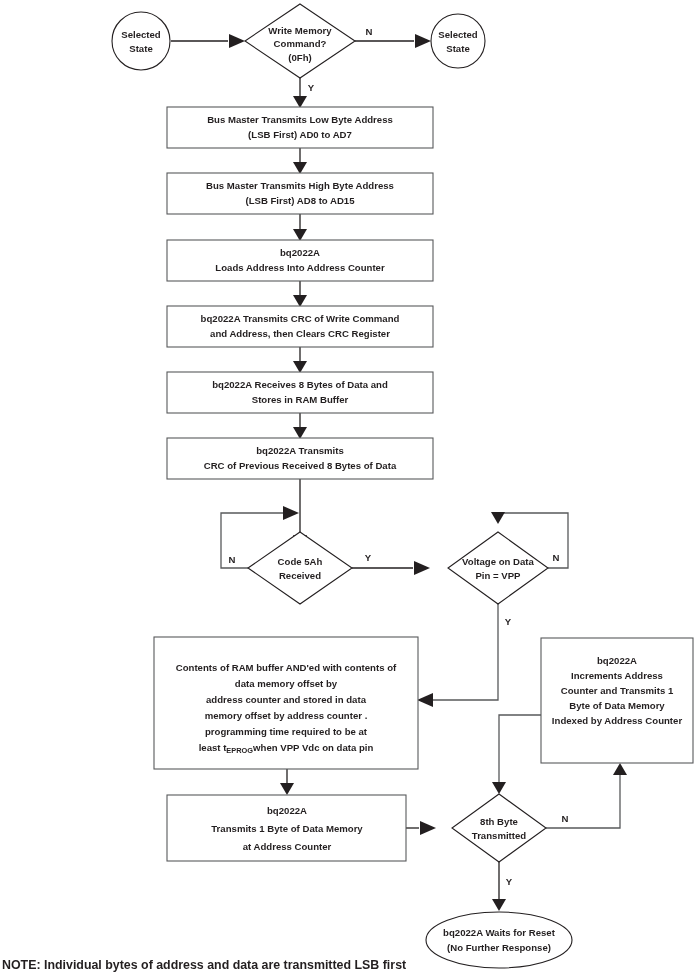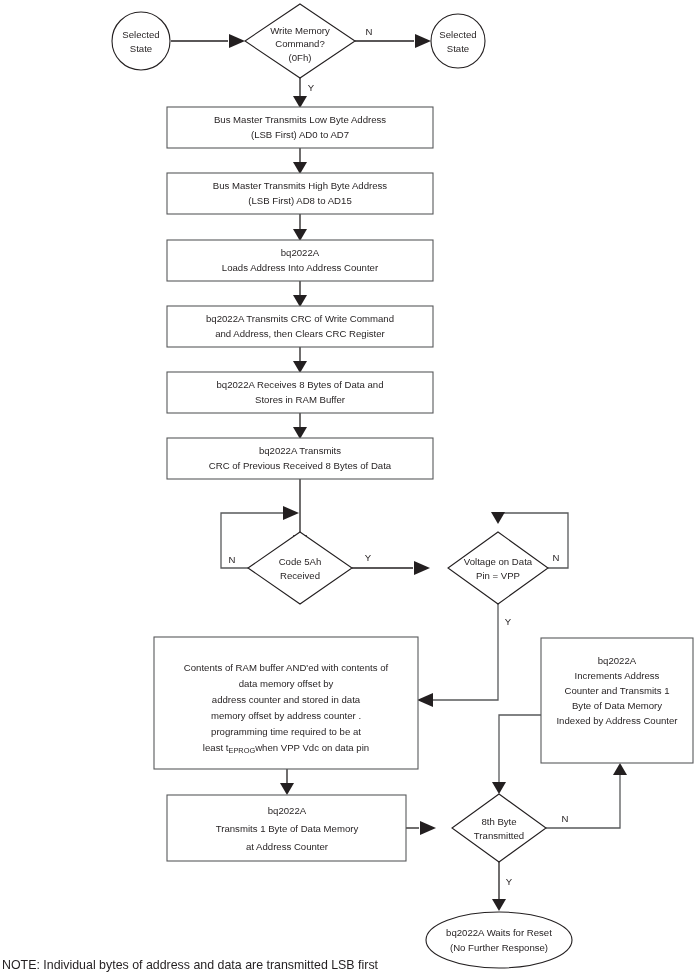--- a/index.html
+++ b/index.html
@@ -11,20 +11,21 @@
     width: 698px;
     height: 974px;
     font-family: "Liberation Sans", sans-serif;
     overflow: hidden;
   }
   #canvas {
     position: relative;
     width: 698px;
     height: 974px;
     background: #ffffff;
+    font-weight: bold;
   }
   svg.flow {
     position: absolute;
     top: 0;
     left: 0;
     width: 698px;
     height: 974px;
     display: block;
   }
   .shape-stroke {

